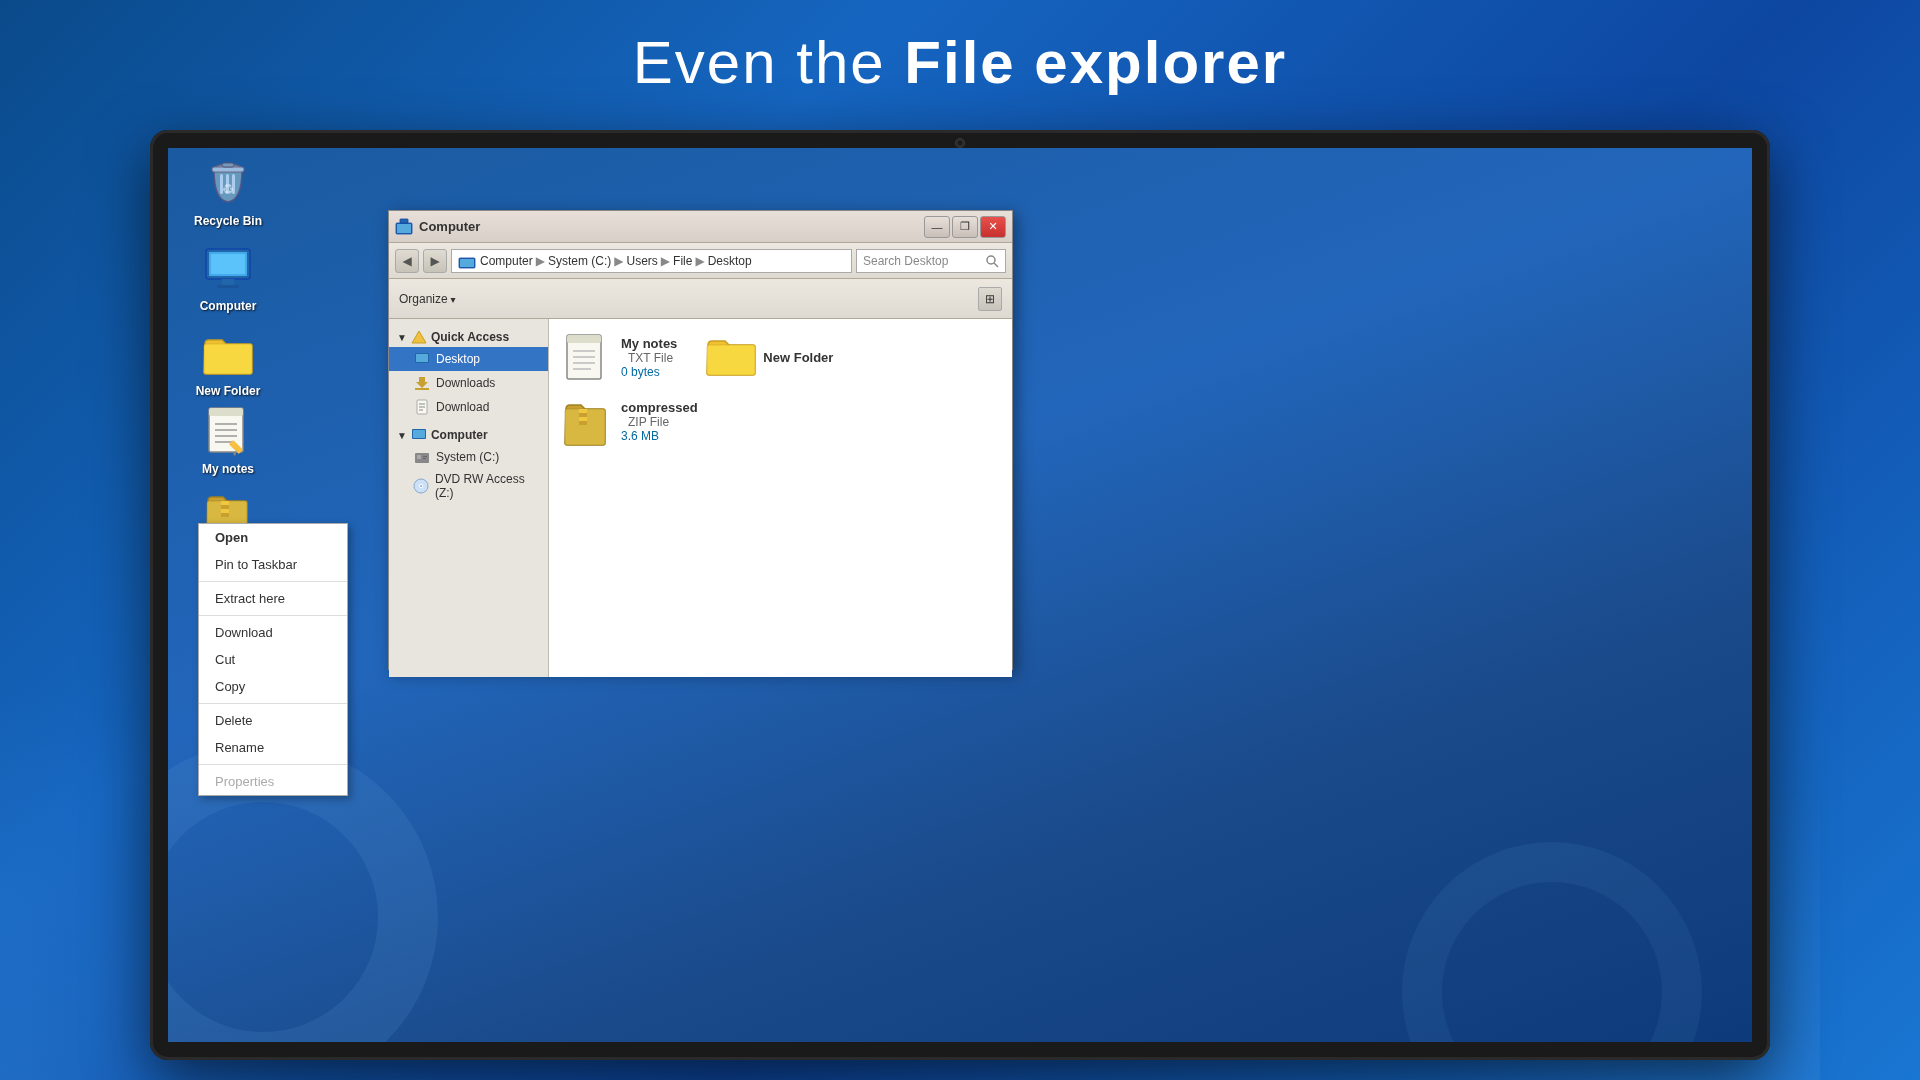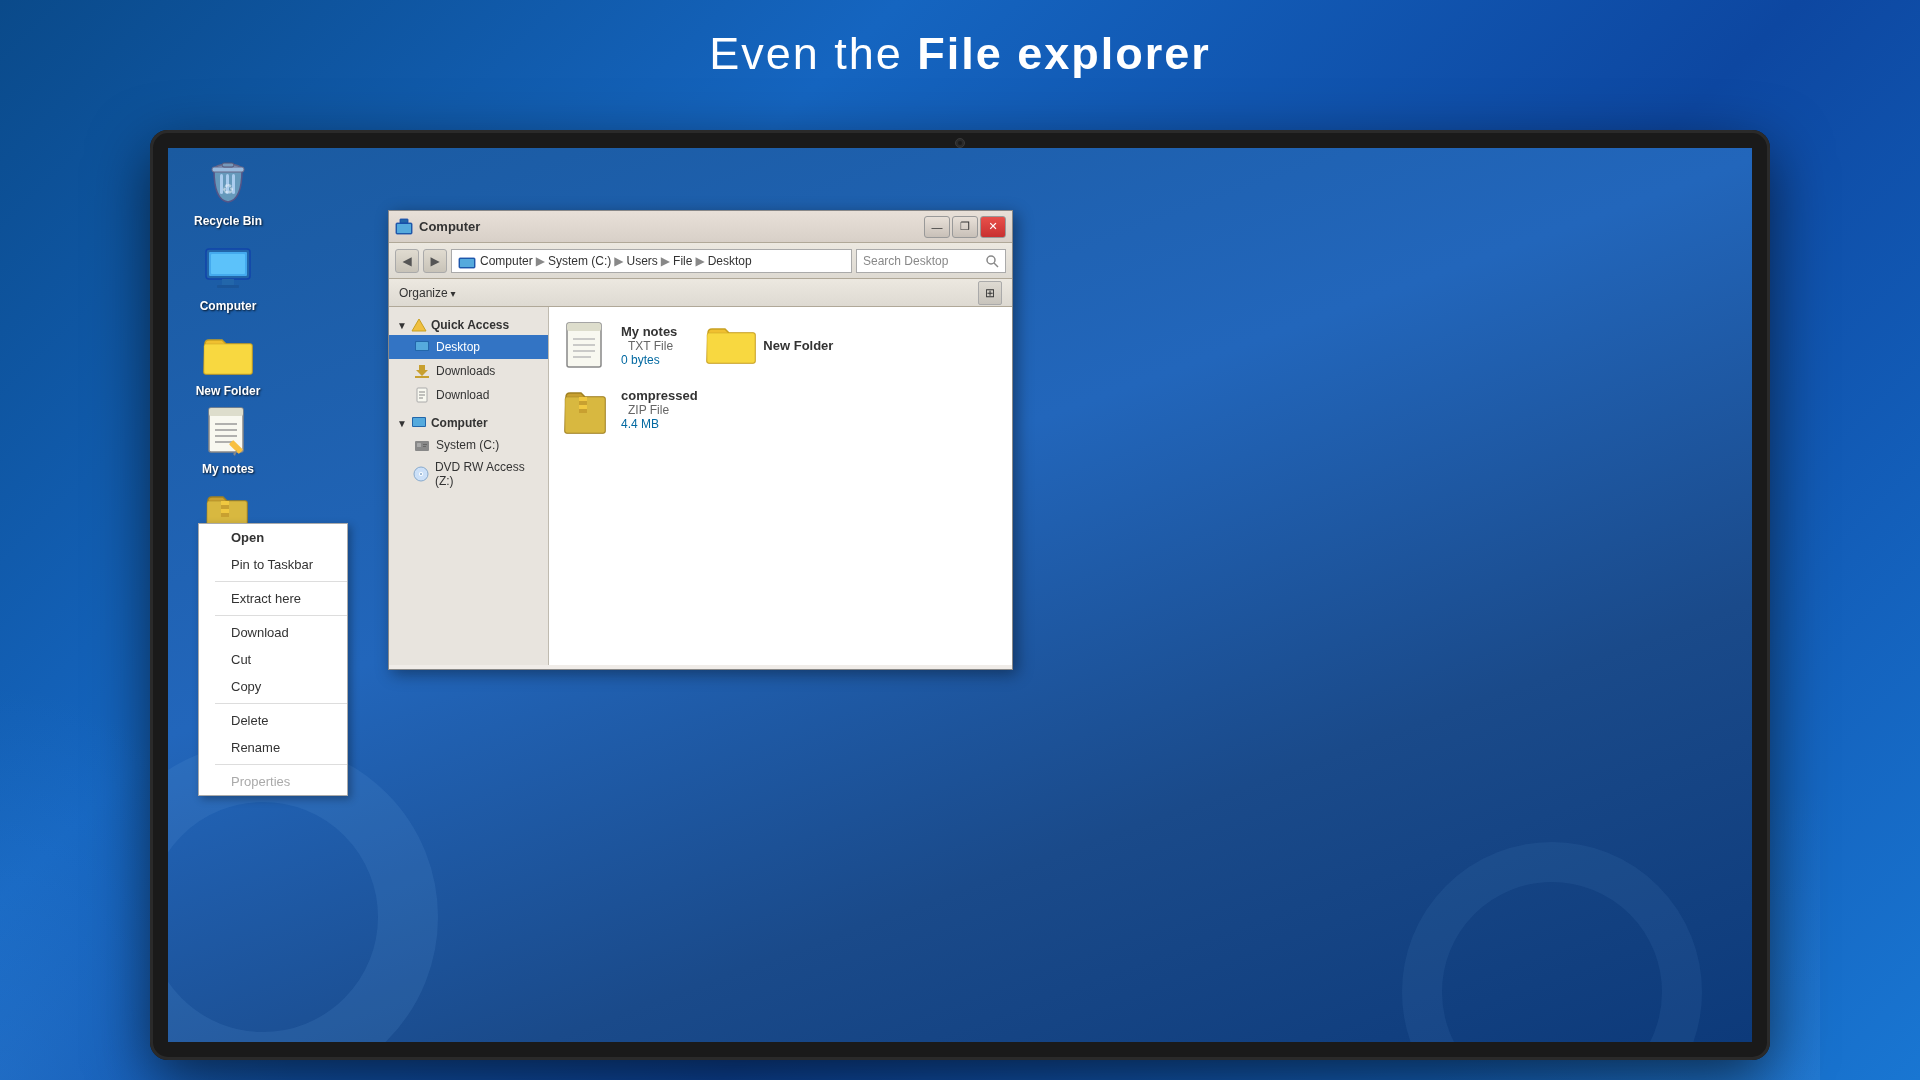--- a/index.html
+++ b/index.html
@@ -33,21 +33,21 @@
     }
 
     
     .page-title {
       position: absolute;
       top: 28px;
       left: 0;
       right: 0;
       text-align: center;
       color: white;
-      font-size: 45px;
+      font-size: 60px;
       font-weight: 300;
       letter-spacing: 2px;
     }
     .page-title strong {
       font-weight: 700;
     }
 
     
     .monitor-frame {
       position: absolute;
@@ -238,21 +238,21 @@
       display: flex;
       align-items: center;
       padding: 0 6px;
       font-size: 12px;
       color: #888;
       gap: 4px;
     }
 
     
     .toolbar {
-      height: 28px;
+      height: 40px;
       background: linear-gradient(to bottom, #ece8e0, #dedad2);
       border-bottom: 1px solid #b0a898;
       display: flex;
       align-items: center;
       padding: 0 10px;
       font-size: 12px;
       color: #333;
       justify-content: flex-end;
     }
     .toolbar-organize {
@@ -369,21 +369,20 @@
     
     .context-menu {
       position: absolute;
       top: 375px;
       left: 30px;
       width: 150px;
       background: white;
       border: 1px solid #aaa;
       box-shadow: 3px 3px 8px rgba(0,0,0,0.3);
       z-index: 100;
-      padding-left: 16px;
     }
     .context-menu-item {
       padding: 6px 16px;
       font-size: 13px;
       color: #333;
       cursor: pointer;
     }
     .context-menu-item.disabled {
       color: #aaa;
       cursor: default;
@@ -667,21 +666,21 @@
                   <path d="M3 12 L40 12 Q42 12 42 14 L42 46 Q42 48 40 48 L4 48 Q2 48 2 46 L2 14 Z" fill="#d8b840" stroke="#a08020" stroke-width="0.5"></path>
                   <rect x="16" y="12" width="8" height="4" fill="#f0c840"></rect>
                   <rect x="16" y="16" width="8" height="4" fill="#c8a030"></rect>
                   <rect x="16" y="20" width="8" height="4" fill="#f0c840"></rect>
                   <rect x="16" y="24" width="8" height="4" fill="#c8a030"></rect>
                 </svg>
               </div>
               <div class="file-info">
                 <span class="file-name">compressed</span>
                 <span class="file-type">ZIP File</span>
-                <span class="file-size">4.4 MB</span>
+                <span class="file-size">3.6 MB</span>
               </div>
             </div>
           </div>
         </div>
       </div>
     </div>
 
     <div class="context-menu">
       <div class="context-menu-item bold-item">Open</div>
       <div class="context-menu-item">Pin to Taskbar</div>

